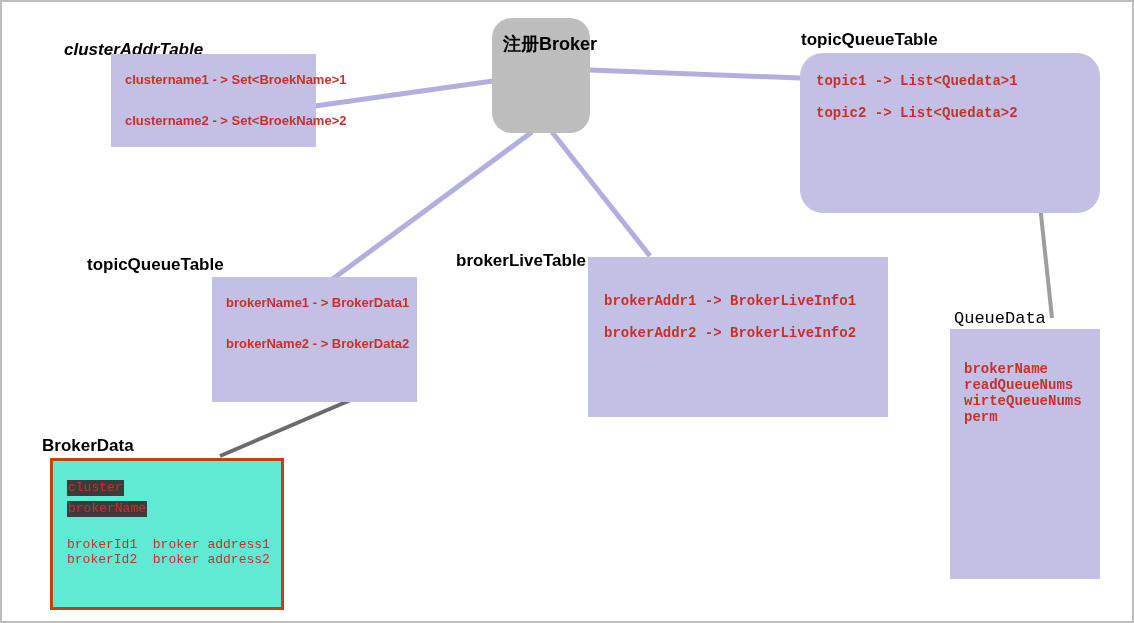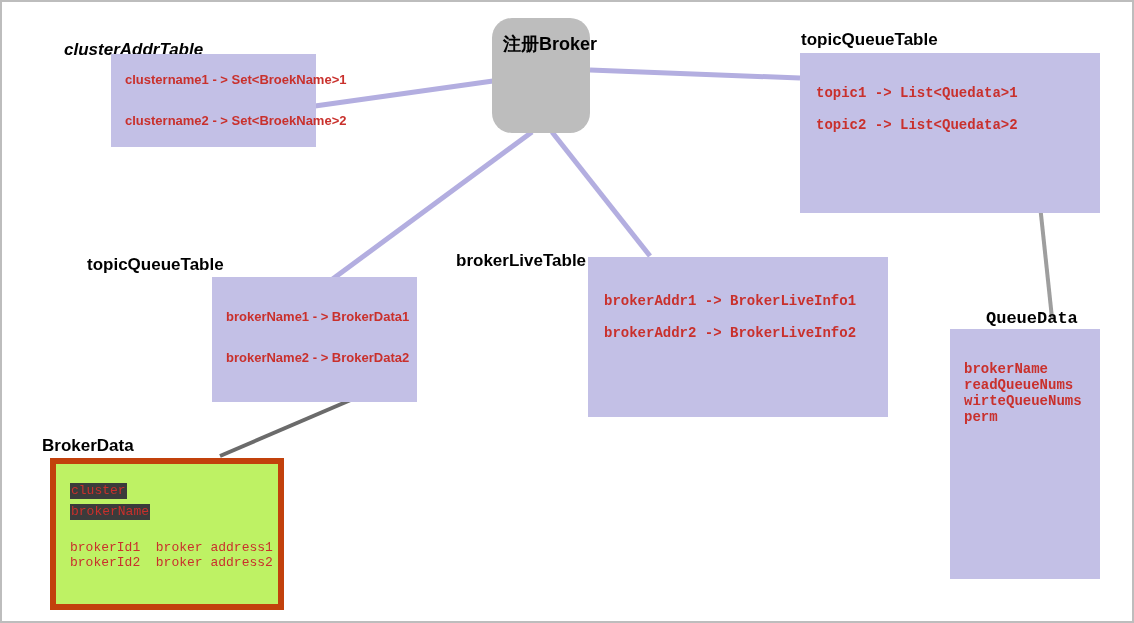--- a/index.html
+++ b/index.html
@@ -53,22 +53,22 @@
     border-radius: 20px;
   }
   .central-label {
     position: absolute;
     font-weight: 700;
     font-size: 18px;
     color: #000;
   }
   .bdata-outer {
     position: absolute;
-    background: #bef264;
-    border: 6px solid #c2410c;
+    background: #5eead4;
+    border: 3px solid #c2410c;
     box-sizing: border-box;
   }
   .dark-chip {
     display: inline-block;
     background: #3b3b3b;
     color: #c9302c;
     font-family: Consolas, "Courier New", monospace;
     font-size: 13px;
     padding: 0px 1px;
     margin-bottom: 2px;
@@ -105,41 +105,41 @@
   <div class="central-label" style="left:501px; top:30px;text-align:right;">注册Broker</div>
 
   <div class="title" style="left:62px; top:38px;font-style:italic;">clusterAddrTable</div>
   <div class="box" style="left:109px; top:52px; width:205px; height:93px; padding:18px 14px;">
     <div class="entry">clustername1 - &gt; Set&lt;BroekName&gt;1</div>
     <div style="height:26px;"></div>
     <div class="entry">clustername2 - &gt; Set&lt;BroekName&gt;2</div>
   </div>
 
   <div class="title" style="left:85px; top:253px;">topicQueueTable</div>
-  <div class="box" style="left:210px; top:275px; width:205px; height:125px; padding:32px 14px;">
+  <div class="box" style="left:210px; top:275px; width:205px; height:125px; padding:18px 14px;">
     <div class="entry">brokerName1 - &gt; BrokerData1</div>
     <div style="height:26px;"></div>
     <div class="entry">brokerName2 - &gt; BrokerData2</div>
   </div>
 
   <div class="title" style="left:454px; top:249px;">brokerLiveTable</div>
   <div class="box" style="left:586px; top:255px; width:300px; height:160px; padding:36px 16px;">
     <div class="entry mono">brokerAddr1 -&gt; BrokerLiveInfo1</div>
     <div style="height:16px;"></div>
     <div class="entry mono">brokerAddr2 -&gt; BrokerLiveInfo2</div>
   </div>
 
   <div class="title" style="left:799px; top:28px;">topicQueueTable</div>
-  <div class="box" style="left:798px; top:51px; width:300px; height:160px; padding:32px 16px;">
+  <div class="box" style="left:798px; top:51px; width:300px; height:160px; padding:20px 16px;border-radius:23px;">
     <div class="entry mono">topic1 -&gt; List&lt;Quedata&gt;1</div>
     <div style="height:16px;"></div>
     <div class="entry mono">topic2 -&gt; List&lt;Quedata&gt;2</div>
   </div>
 
-  <div class="title" style="left:984px; top:307px; font-weight:700; font-family:Consolas,'Courier New',monospace;">QueueData</div>
+  <div class="title" style="left:952px; top:307px; font-weight:400; font-family:Consolas,'Courier New',monospace;">QueueData</div>
   <div class="box" style="left:948px; top:327px; width:150px; height:250px; padding:32px 14px;">
     <div class="entry mono">brokerName</div>
     <div class="entry mono">readQueueNums</div>
     <div class="entry mono">wirteQueueNums</div>
     <div class="entry mono">perm</div>
   </div>
 
   <div class="title" style="left:40px; top:434px;">BrokerData</div>
   <div class="bdata-outer" style="left:48px; top:456px; width:234px; height:152px; padding:16px 14px;">
     <div><span class="dark-chip">cluster</span></div>

